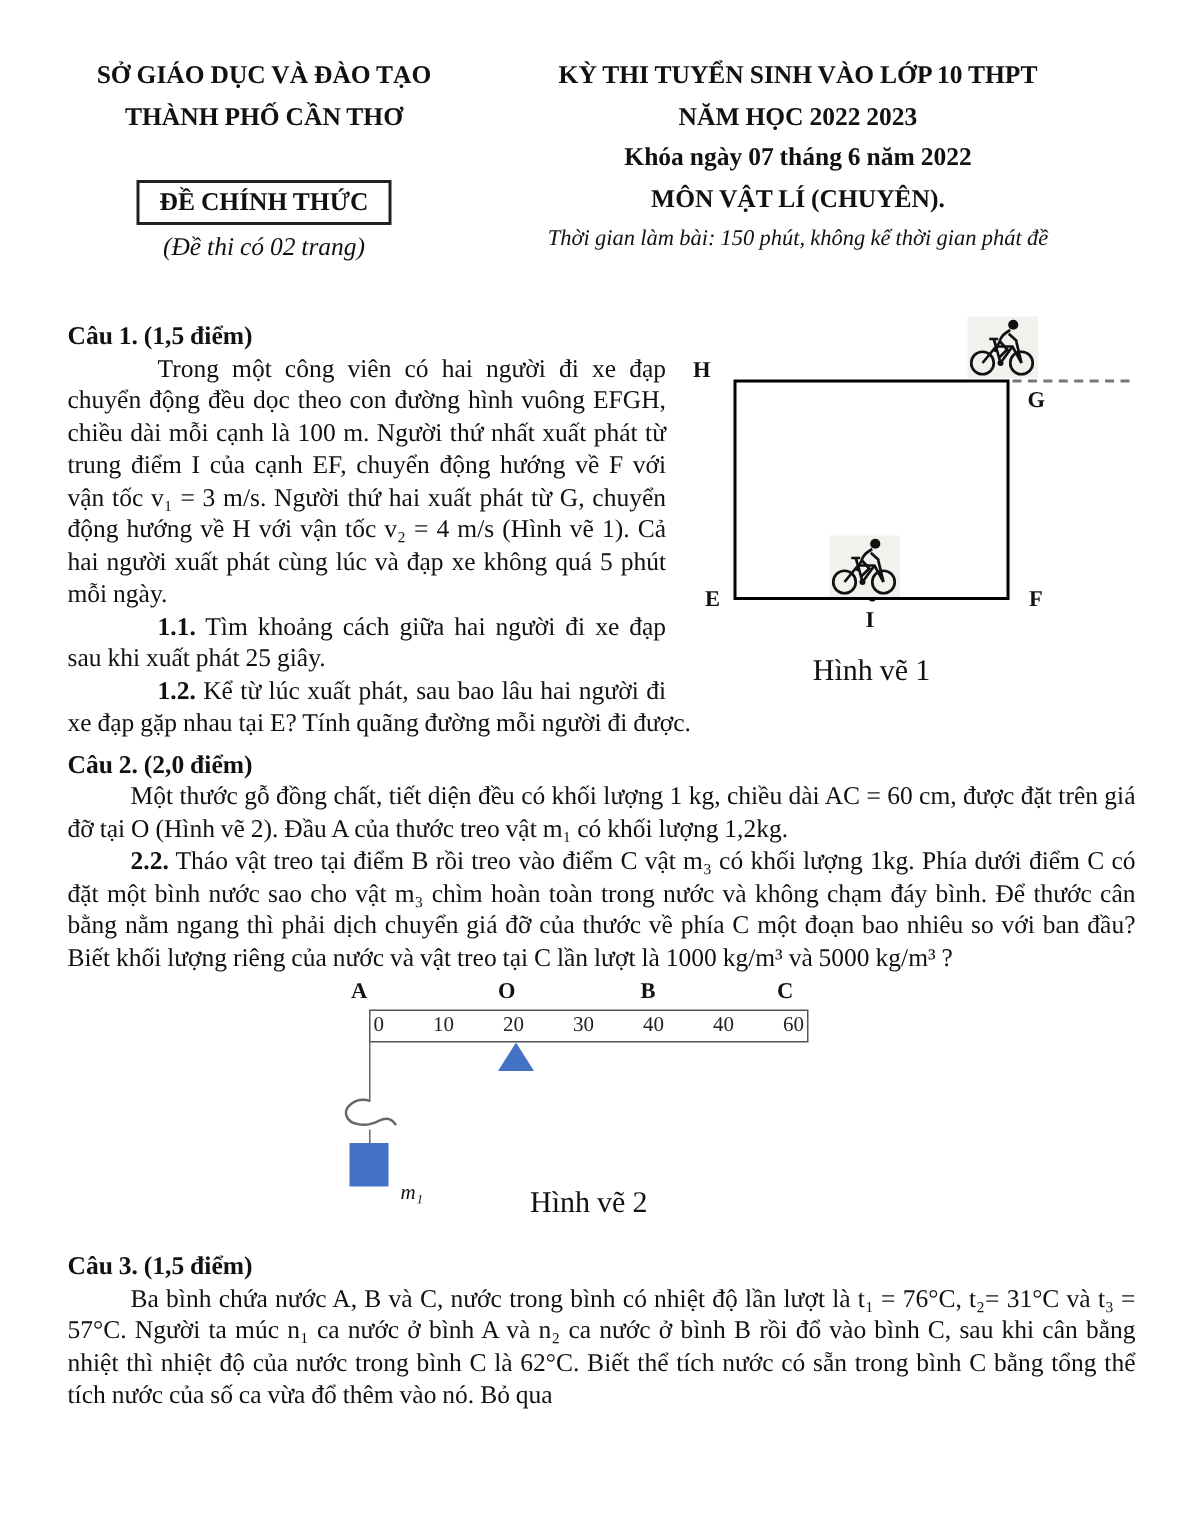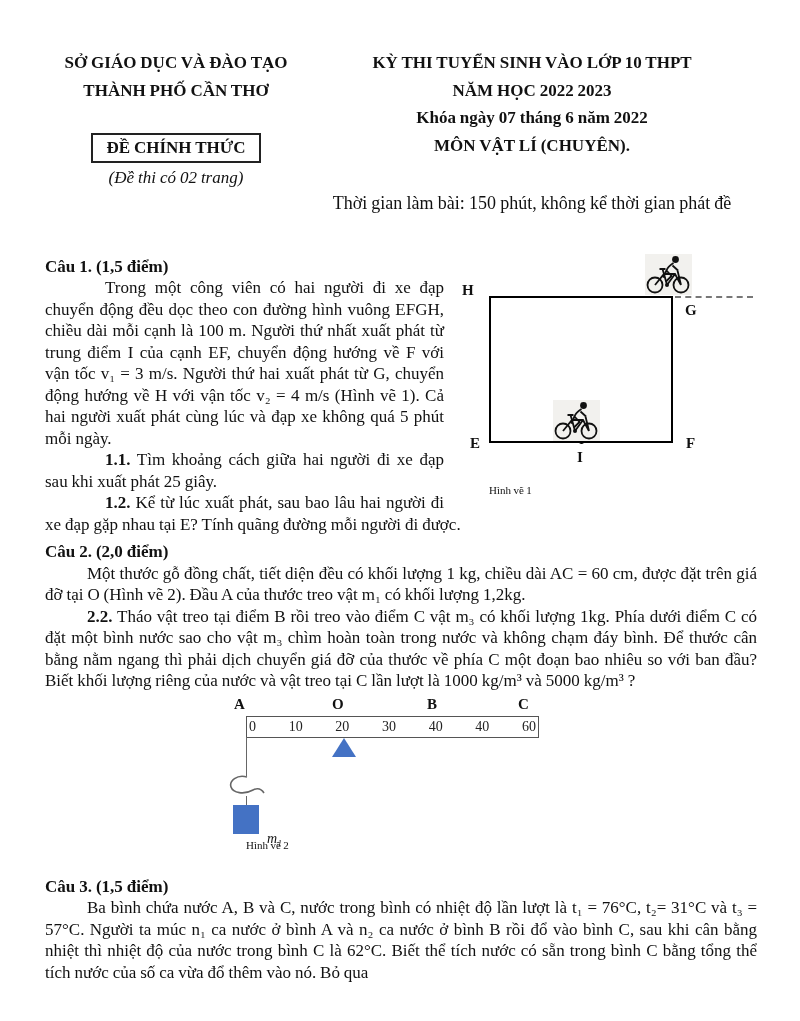--- a/index.html
+++ b/index.html
@@ -2,28 +2,28 @@
 <html><head>
 <meta charset="utf-8">
 <style>
   * { box-sizing: border-box; }
   html,body { margin:0; padding:0; }
   body {
     width:800px; height:1021px; overflow:hidden; background:#ffffff;
     font-family:"Liberation Serif","DejaVu Serif",serif;
     color:#111; font-size:17px; line-height:21.5px; word-spacing:-0.3px;
   }
-  .page { padding:49px 43px 0 45px; }
+  .page { padding:36px 43px 0 45px; }
 
   
   .hdr { display:flex; }
   .hdr-left { width:262px; text-align:center; flex:none; }
   .hdr-right { flex:1; text-align:center; }
   .hline { font-weight:bold; line-height:27.5px; white-space:nowrap; }
-  .hline.it { font-weight:normal; font-size:18px;margin-top:31px; }
+  .hline.it { font-style:italic; font-weight:normal; font-size:15px; }
   .offbox {
     display:inline-block; border:2px solid #222; padding:2px 13px 3px;
     font-weight:bold; margin-top:29px; line-height:21px;
   }
   .pagenote { font-style:italic; font-weight:normal; line-height:20px; margin-top:5px; }
 
   
   .q { clear:none; }
   p { margin:0; text-align:justify; }
   .qh { font-weight:bold; text-align:left; }
@@ -43,21 +43,21 @@
   .fig1 .lG { left:237px; top:47px; }
   .fig1 .lE { left:22px; top:180px; }
   .fig1 .lF { left:238px; top:180px; }
   .fig1 .lI { left:129px; top:194px; }
   .fig1 .dot { position:absolute; left:131px; top:183px; width:5px; height:5px; background:#000; border-radius:50%; }
   .cyc { position:absolute; width:47px; height:41px; }
   .cyc .bg { position:absolute; inset:0; background:#f2f1ee; }
   .cyc svg { position:absolute; inset:0; }
   .fig1 .cycTop { left:197px; top:-2px; }
   .fig1 .cycBot { left:105px; top:144px; }
-  .figcap { position:absolute; text-align:left; font-size:11px; }
+  .figcap { position:absolute; text-align:center; font-size:20px; }
   .fig1 .cap { left:41px; top:224px; width:184px; }
 
   
   .fig2 { position:relative; height:162px; margin-top:2px; clear:both; }
   .fig2 .ptlbl { position:absolute; top:3px; font-weight:bold; font-size:15px; line-height:15px; }
   .fig2 .pA { left:189px; } .fig2 .pO { left:287px; } .fig2 .pB { left:382px; } .fig2 .pC { left:473px; }
   .fig2 .ruler {
     position:absolute; left:201px; top:22px; width:293px; height:22px;
     border:1px solid #555; display:flex; justify-content:space-between;
     align-items:center; padding:0 2px; font-size:14px; color:#222;

